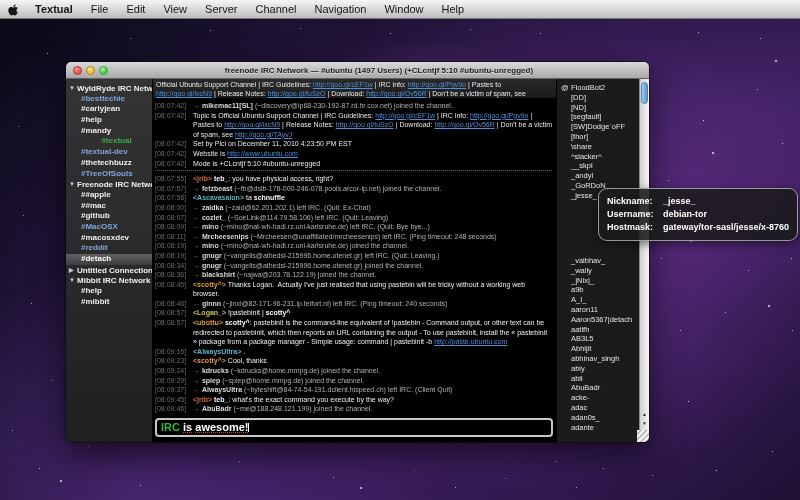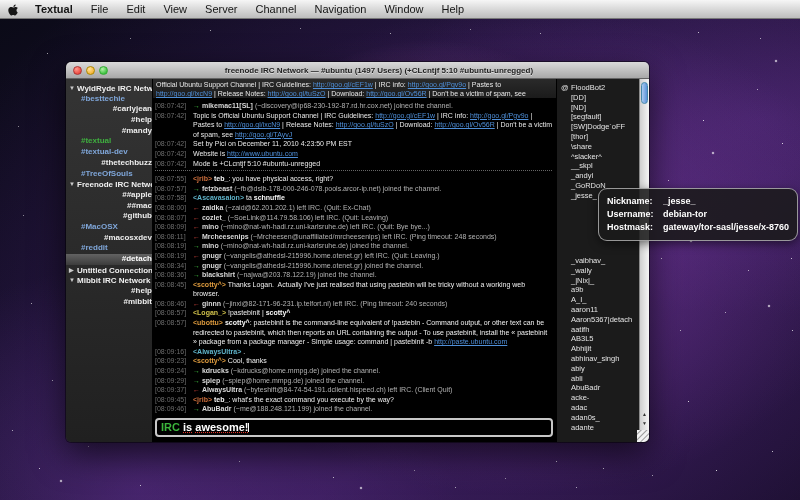--- a/index.html
+++ b/index.html
@@ -58,21 +58,21 @@
     text-shadow:0 1px 0 rgba(255,255,255,.5); }
 
   .main { position:absolute; top:17px; left:0; right:0; bottom:0; display:flex; }
 
   
   .sidebar { width:86px; background:linear-gradient(180deg,#343434,#202020); padding-top:4px;
     font-size:8px; font-weight:bold; overflow:hidden; }
   .s-group { height:10.7px; line-height:10.7px; padding-left:3px; color:#f0f0f0; white-space:nowrap; }
   .s-arrow { display:inline-block; width:8px; font-size:6px; color:#cramp; color:#c9c9c9; vertical-align:0.5px; }
   .s-item { height:10.7px; line-height:10.7px; padding-left:15px; white-space:nowrap; }
-  .c-white { color:#ededed;text-align:right; } .c-blue { color:#7fa6d9; } .c-green { color:#3fae3f; }
+  .c-white { color:#ededed; } .c-blue { color:#7fa6d9; } .c-green { color:#3fae3f;text-align:center; }
   .s-item.selected { background:linear-gradient(180deg,#626262,#3c3c3c); color:#fff; }
 
   
   .center { flex:1; display:flex; flex-direction:column; background:#000;
     border-left:1px solid #000; border-right:1px solid #000; min-width:0; }
   .topicbar { height:20px; background:linear-gradient(180deg,#2a2a2a,#1b1b1b); border-bottom:1px solid #000;
     font-size:7px; line-height:9px; padding:1px 3px; color:#e9e9e9; overflow:hidden; }
   .messages { flex:1; overflow:hidden; padding:2px 4px 0 2px; font-size:7px; line-height:9.6px; }
   .msg-line { display:flex; }
   .time { flex:none; width:38px; color:#6c6c6c; }

